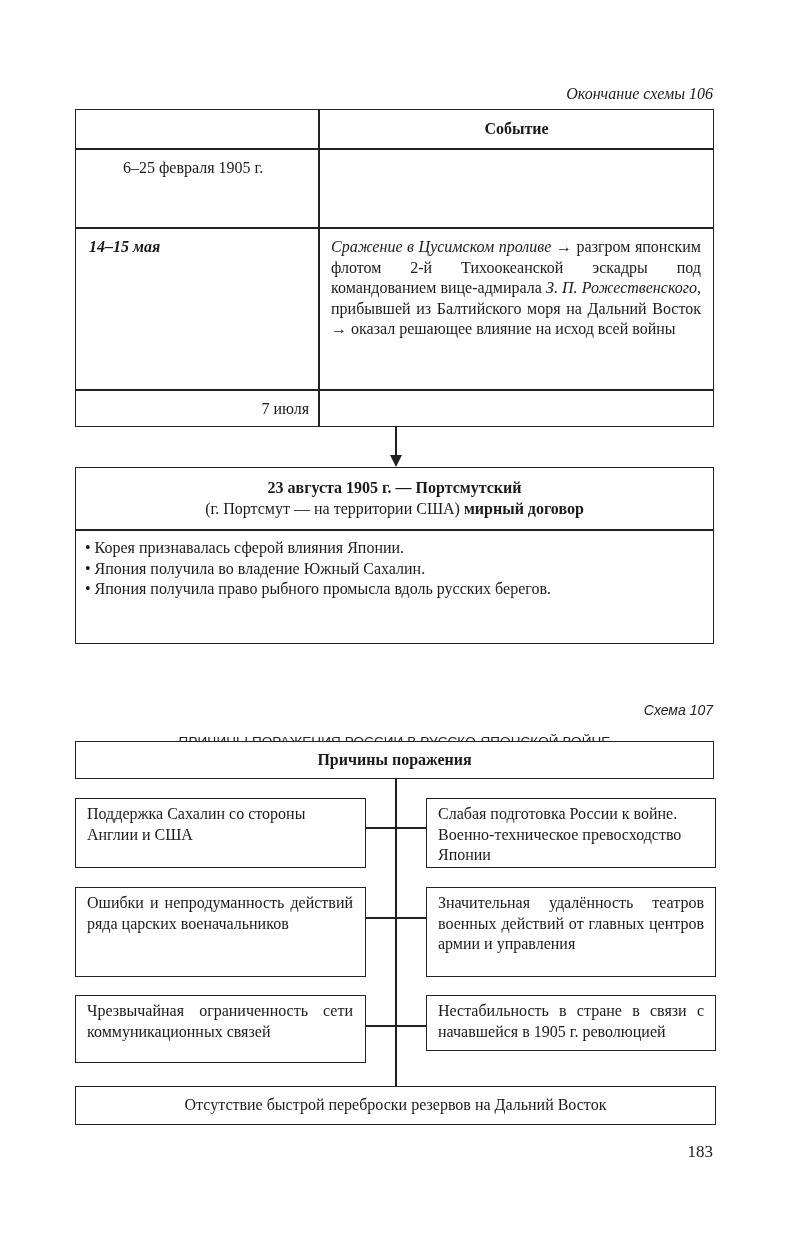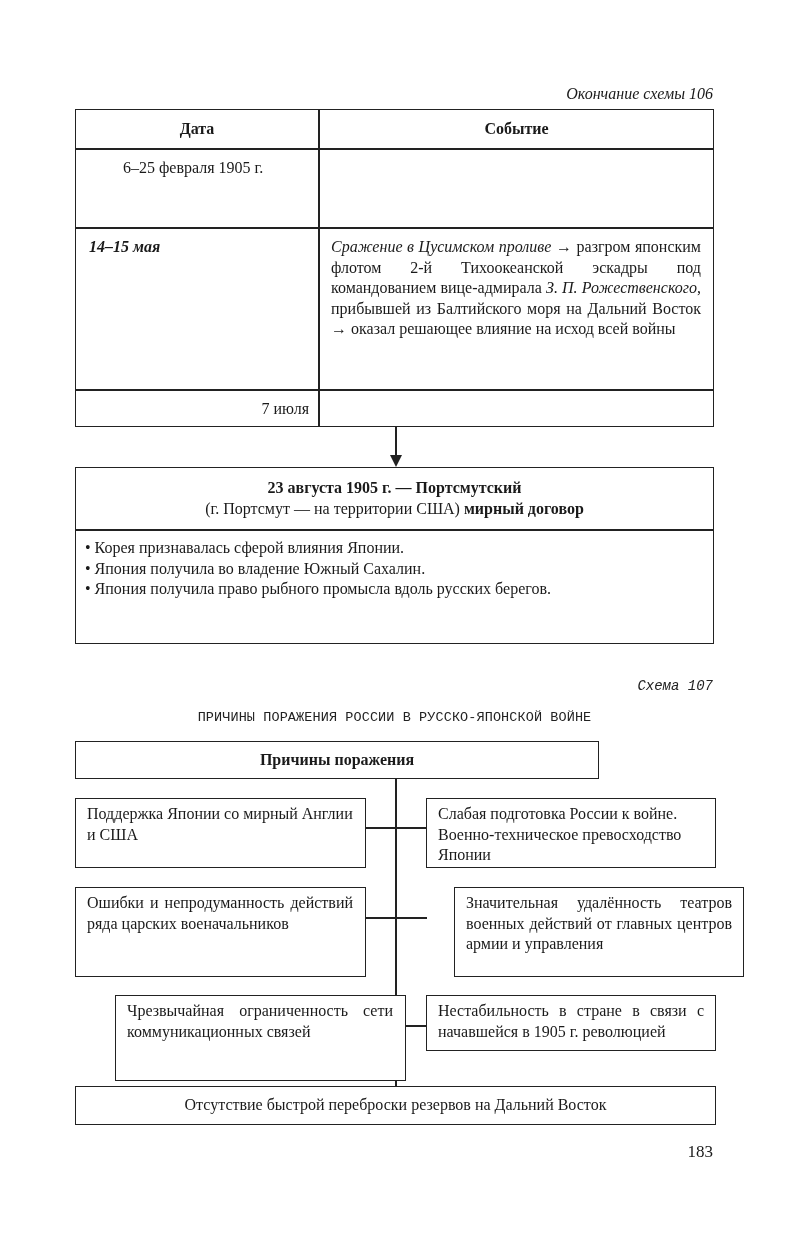--- a/index.html
+++ b/index.html
@@ -1,18 +1,18 @@
 <!DOCTYPE html>
 <html><head>
 <meta charset="utf-8">
 <style>
   html, body { margin: 0; padding: 0; background: #ffffff; }
   body { width: 791px; height: 1245px; position: relative; overflow: hidden;
          font-family: "DejaVu Serif", "Liberation Serif", serif; color: #1a1a1a; }
-  .sans { font-family: Liberation Mono, monospace; }
+  .sans { font-family: Liberation Sans, sans-serif; margin-top: 24px; }
   .abs { position: absolute; }
   .box { position: absolute; border: 1.5px solid #222; box-sizing: border-box; background: #fff; }
   .txt { font-family: "Liberation Serif", serif; font-size: 16px; line-height: 20.5px; }
   .just { text-align: justify; }
   .bold { font-weight: bold; }
   .ital { font-style: italic; }
   .line { position: absolute; background: #222; }
 </style>
 </head>
 <body>
@@ -20,21 +20,20 @@
 <div class="abs txt ital" style="right:78px; top:84px; font-size:16px;">Окончание схемы 106</div>
 
 <div class="box" style="left:75px; top:109px; width:639px; height:318px;">
 
   <div class="line" style="left:242px; top:0; width:1.5px; height:100%;"></div>
 
   <div class="line" style="left:0; top:38px; width:100%; height:1.5px;"></div>
   <div class="line" style="left:0; top:117px; width:100%; height:1.5px;"></div>
   <div class="line" style="left:0; top:279px; width:100%; height:1.5px;"></div>
 
-  <div class="abs txt bold" style="left:0; width:242px; top:9px; text-align:center;">Дата</div>
   <div class="abs txt bold" style="left:244px; right:0; top:9px; text-align:center;">Событие</div>
 
   <div class="abs txt" style="left:13px; top:48px; width:220px;margin-left:34px;">6–25 февраля 1905 г.</div>
 
   <div class="abs txt bold ital" style="left:13px; top:127px; width:220px;">14–15 мая</div>
   <div class="abs txt just" style="left:255px; top:127px; width:370px;"><span class="ital">Сражение в Цусимском проливе</span><span> → разгром японским флотом 2-й Тихоокеанской эскадры под командованием вице-адмирала </span><span class="ital">З. П. Рожественского</span><span>, прибывшей из Балтийского моря на Дальний Восток → оказал решающее влияние на исход всей войны</span></div>
 
   <div class="abs txt" style="left:13px; top:289px; width:220px;text-align:right;">7 июля</div>
 </div>
 
@@ -49,44 +48,44 @@
   <div class="abs txt" style="left:9px; top:70px; width:620px;">
     <div>• Корея признавалась сферой влияния Японии.</div>
     <div>• Япония получила во владение Южный Сахалин.</div>
     <div>• Япония получила право рыбного промысла вдоль русских берегов.</div>
   </div>
 </div>
 
 <div class="abs sans ital" style="right:78px; top:678px; font-size:14px; color:#222;">Схема 107</div>
 <div class="abs sans" style="left:75px; width:639px; top:710px; text-align:center; font-size:13.5px; letter-spacing:0.1px; color:#222;">ПРИЧИНЫ ПОРАЖЕНИЯ РОССИИ В РУССКО-ЯПОНСКОЙ ВОЙНЕ</div>
 
-<div class="box" style="left:75px; top:741px; width:524px; height:38px;">
+<div class="box" style="left:75px; top:741px; width:639px; height:38px;">
   <div class="abs txt bold" style="left:0; right:0; top:8px; text-align:center;">Причины поражения</div>
 </div>
 
 <div class="line" style="left:395px; top:779px; width:1.5px; height:308px;"></div>
 
 <div class="line" style="left:365px; top:827px; width:62px; height:1.5px;"></div>
 <div class="line" style="left:365px; top:917px; width:62px; height:1.5px;"></div>
 <div class="line" style="left:365px; top:1025px; width:62px; height:1.5px;"></div>
 
 <div class="box" style="left:75px; top:798px; width:291px; height:70px;">
-  <div class="abs txt" style="left:11px; top:5px; width:266px;">Поддержка Японии со мирный Англии и США</div>
+  <div class="abs txt" style="left:11px; top:5px; width:266px;">Поддержка Сахалин со стороны Англии и США</div>
 </div>
 <div class="box" style="left:75px; top:887px; width:291px; height:90px;">
   <div class="abs txt just" style="left:11px; top:5px; width:266px;">Ошибки и непродуманность действий ряда царских военачальников</div>
 </div>
-<div class="box" style="left:75px; top:995px; width:291px; height:86px;margin-left:40px;">
+<div class="box" style="left:75px; top:995px; width:291px; height:68px;">
   <div class="abs txt just" style="left:11px; top:5px; width:266px;">Чрезвычайная ограниченность сети коммуникационных связей</div>
 </div>
 
 <div class="box" style="left:426px; top:798px; width:290px; height:70px;">
   <div class="abs txt" style="left:11px; top:5px; width:256px;">Слабая подготовка России к войне. Военно-техническое превосходство Японии</div>
 </div>
-<div class="box" style="left:426px; top:887px; width:290px; height:90px;margin-left:28px;">
+<div class="box" style="left:426px; top:887px; width:290px; height:90px;">
   <div class="abs txt just" style="left:11px; top:5px; width:266px;">Значительная удалённость театров военных действий от главных центров армии и управления</div>
 </div>
 <div class="box" style="left:426px; top:995px; width:290px; height:56px;">
   <div class="abs txt just" style="left:11px; top:5px; width:266px;">Нестабильность в стране в связи с начавшейся в 1905 г. революцией</div>
 </div>
 
 <div class="box" style="left:75px; top:1086px; width:641px; height:39px;">
   <div class="abs txt" style="left:0; right:0; top:8px; text-align:center;">Отсутствие быстрой переброски резервов на Дальний Восток</div>
 </div>
 

